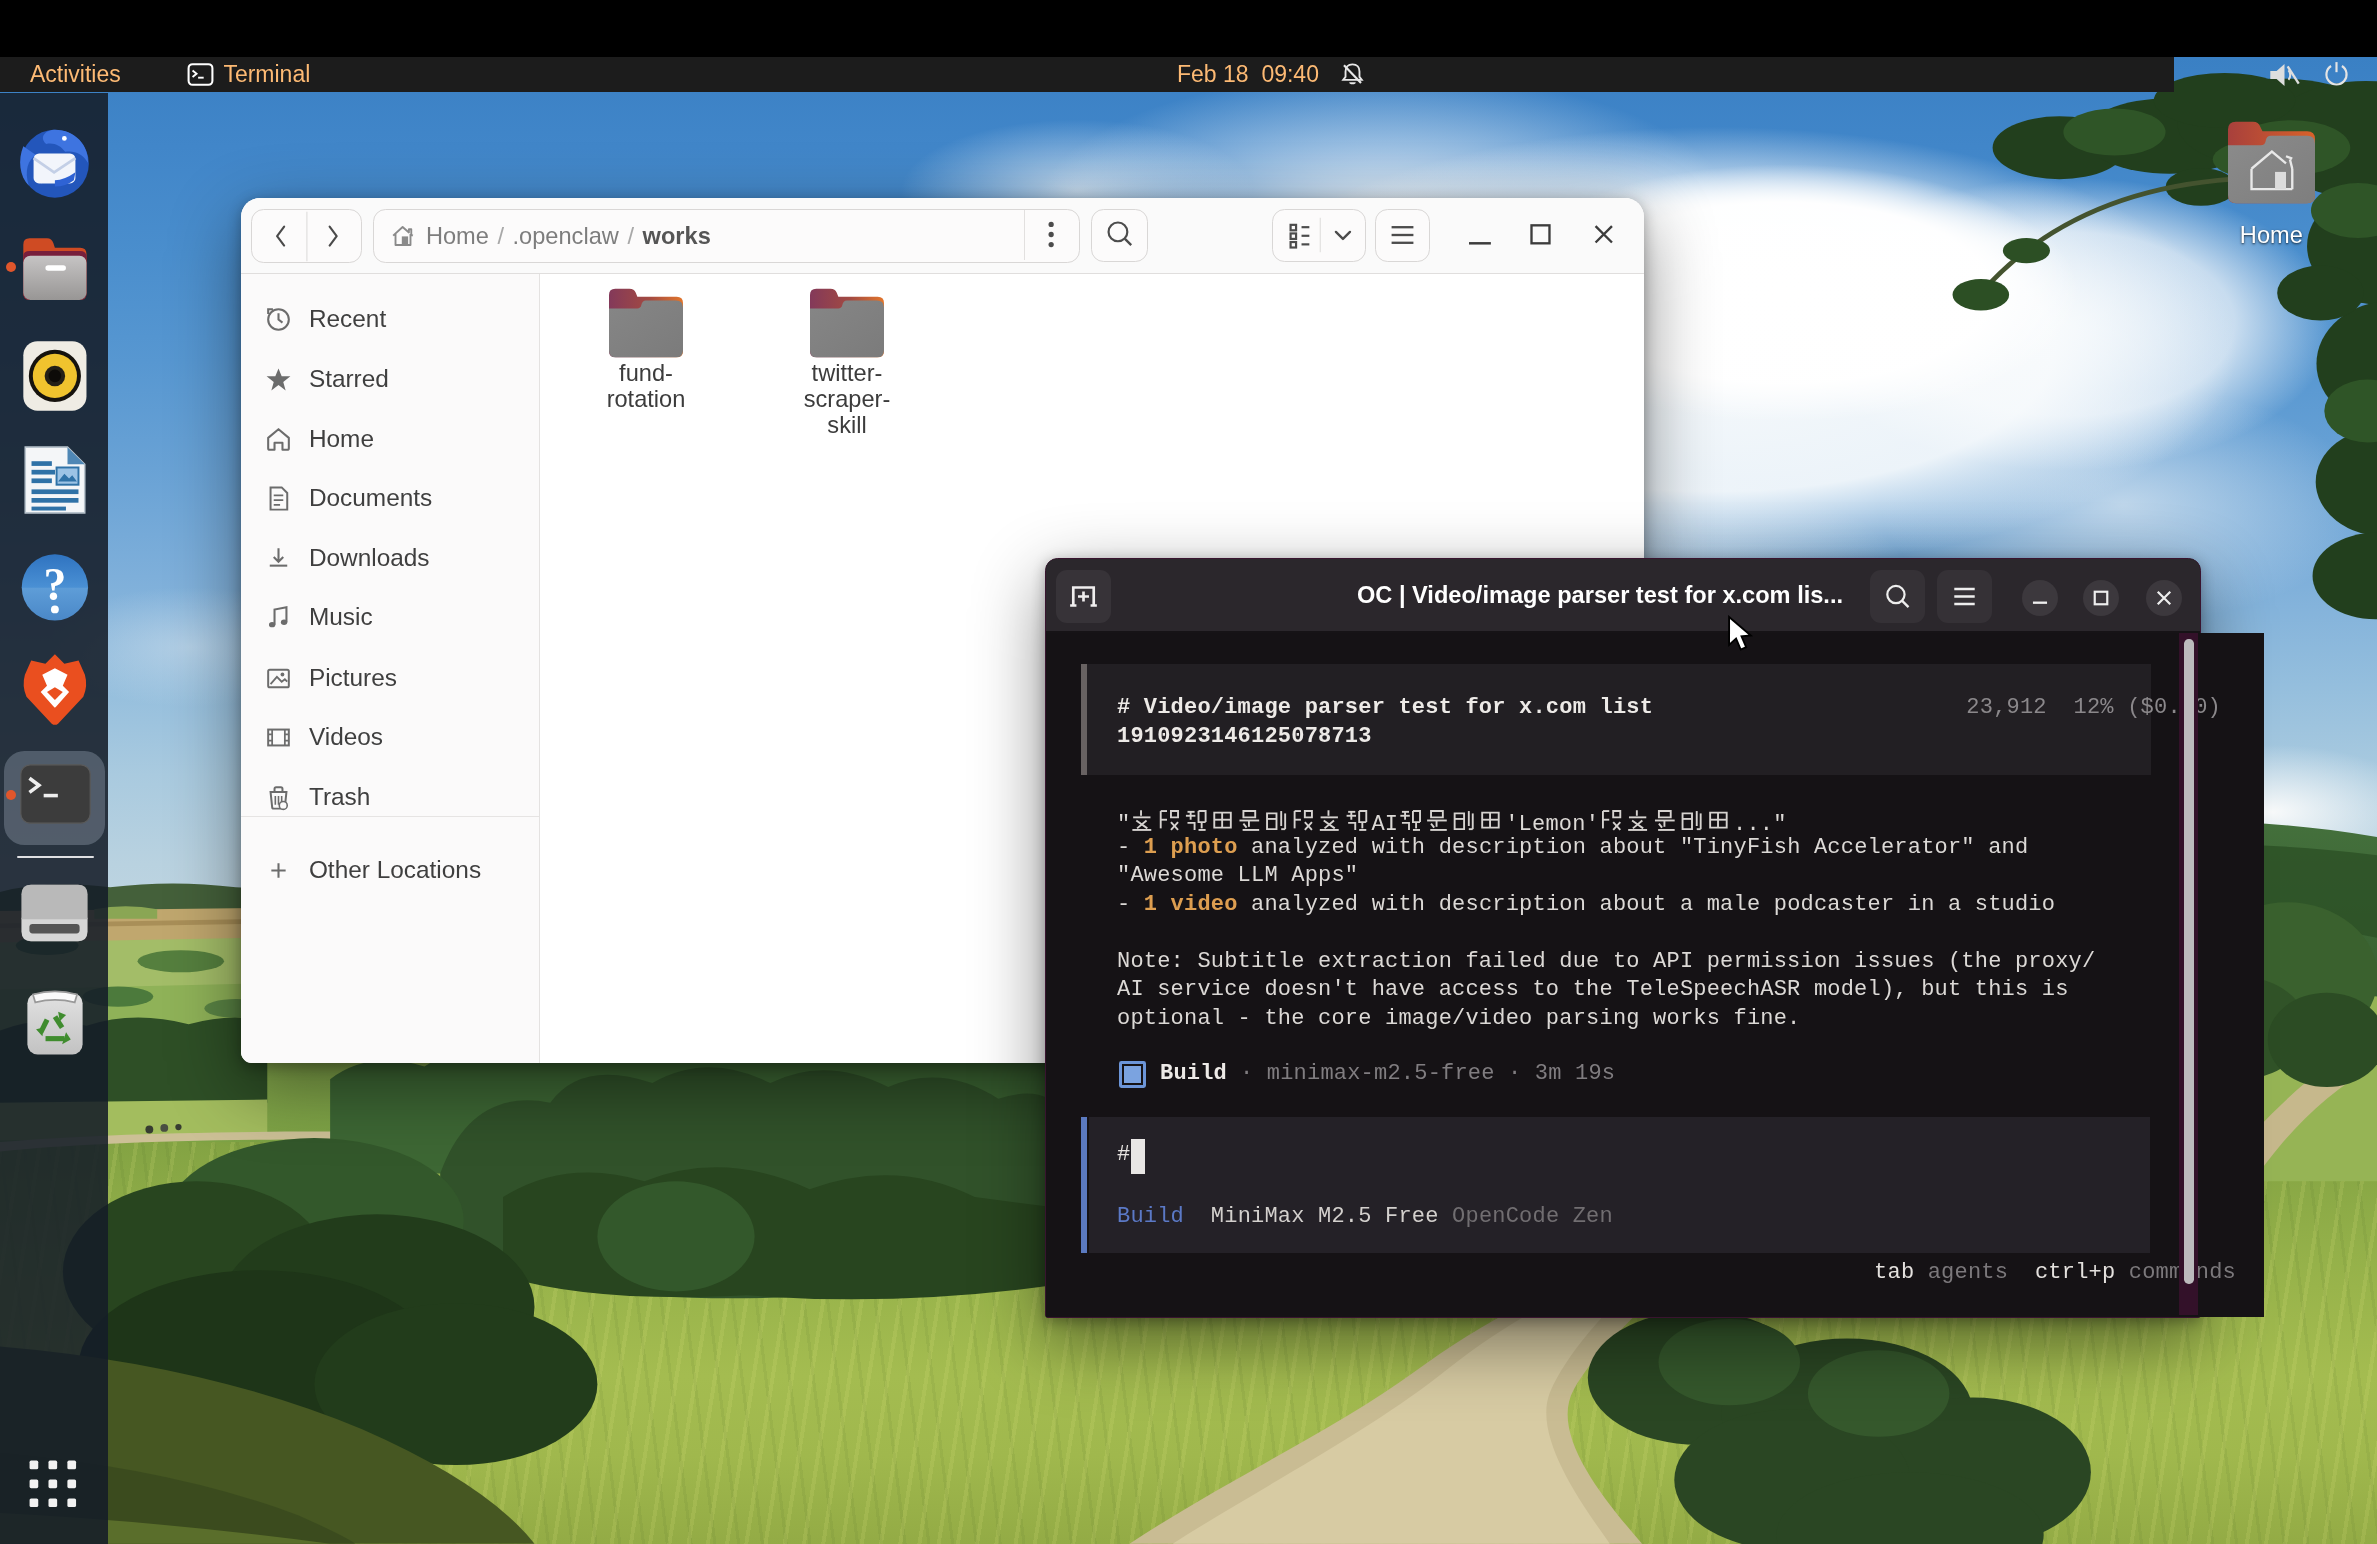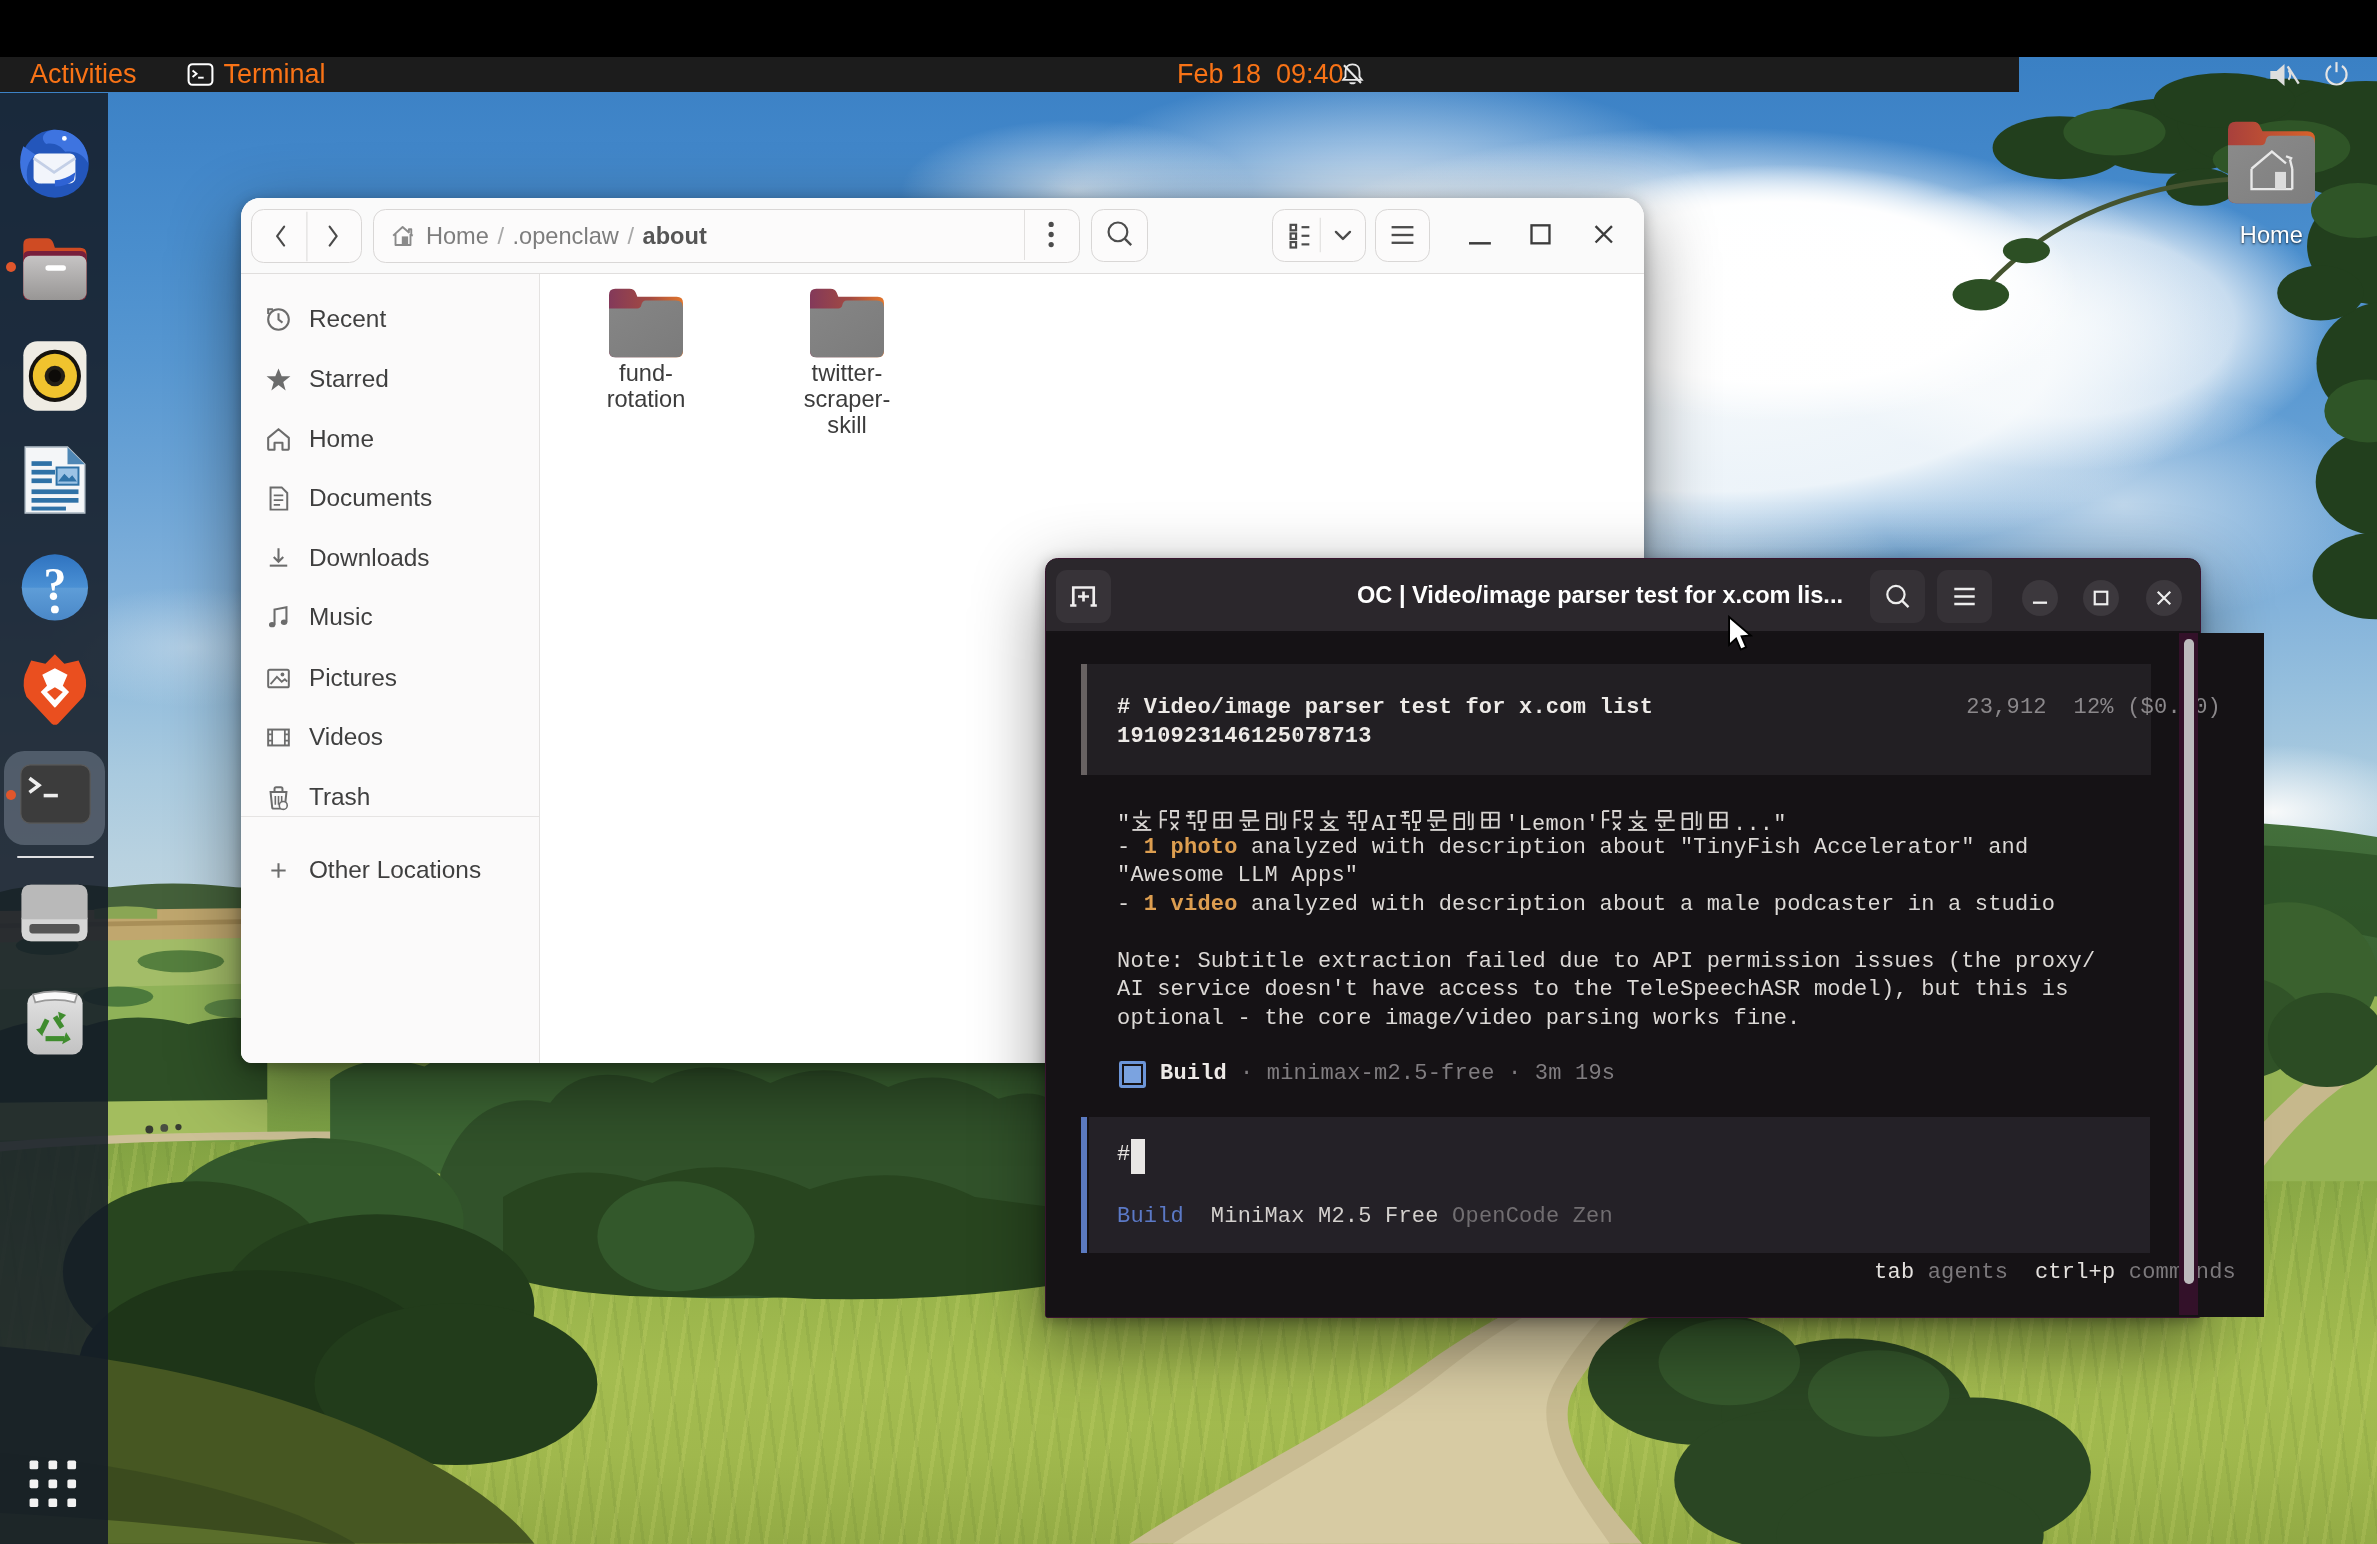--- a/index.html
+++ b/index.html
@@ -21,21 +21,21 @@
 #fields{position:absolute;left:0;top:835px;width:2377px;height:307px;
 background:linear-gradient(180deg,#b3c687 0%,#9cb965 14%,#8fb054 34%,#85a94c 58%,#7da345 82%,#78a041 100%);}
 #grass{position:absolute;left:0;top:1085px;width:2377px;height:402px;
 background:
 repeating-linear-gradient(99deg, rgba(228,232,130,0.14) 0 3.9px, rgba(0,0,0,0) 3.9px 19px),
 repeating-linear-gradient(83deg, rgba(60,90,30,0.08) 0 3.1px, rgba(0,0,0,0) 3.1px 23.6px),
 linear-gradient(180deg,#83a343 0%,#8dab47 16%,#99b44b 36%,#a4bc50 58%,#a0b84d 78%,#93ab45 100%);}
 #roadSvg{position:absolute;left:0;top:0;}
 
 #topblack{position:absolute;left:0;top:0;width:2377px;height:57px;background:#000;}
-#panel{position:absolute;left:0;top:57px;width:2019px;height:35px;background:#1c1c1c;color:#f97316;font-size:27px;}
+#panel{position:absolute;left:0;top:57px;width:2174px;height:35px;background:#1c1c1c;color:#fdba74;font-size:23px;}
 #panel .it{position:absolute;top:0;height:35px;display:flex;align-items:center;}
 
 #dock{position:absolute;left:0;top:93px;width:108px;height:1451px;background:rgba(21,29,40,0.88);}
 .dicon{position:absolute;left:17.3px;width:75px;height:75px;}
 .ddot{position:absolute;left:5.5px;width:10.2px;height:10.2px;border-radius:50%;background:#e0562c;}
 
 .win{position:absolute;box-shadow:0 23.6px 71px rgba(0,0,0,0.45), 0 3.1px 14px rgba(0,0,0,0.3);}
 
 #files{left:241px;top:198px;width:1403px;height:865px;border-radius:19px 19px 11px 11px;background:#fff;}
 #fhead{position:absolute;left:0;top:0;width:100%;height:75px;background:#fafafa;border-radius:19px 19px 0 0;border-bottom:0.8px solid #e0dedd;}
@@ -357,21 +357,21 @@
 
   <div class="fbtn" style="left:132px;width:707px;height:54px;display:flex;align-items:center;color:#7d7d7d;font-size:23.6px;">
    <svg width="26" height="26" viewBox="0 0 33 33" style="margin:0 10.2px 0 15.7px;">
             <path d="M4 16 L16 5 L24 12 V8 H27 V15 L29 16 M7 14 V28 H26 V14" fill="none" stroke="#8a8a8a" stroke-width="2.4" stroke-linejoin="round"></path>
             <rect x="15" y="17" width="8" height="11" fill="#8a8a8a"></rect>
           </svg>
    <span>Home</span>
           <span style="color:#a8a8a8;padding:0 8.6px;">/</span>
           <span>.openclaw</span>
           <span style="color:#a8a8a8;padding:0 8.6px;">/</span>
-          <span style="font-weight:bold;color:#555;">about</span>
+          <span style="font-weight:bold;color:#555;">works</span>
    <div style="position:absolute;right:54px;top:0;height:50px;width:0.8px;background:#e2e0df;"></div>
    <svg width="6.3" height="31" viewBox="0 0 8 40" style="position:absolute;right:24.4px;top:9.4px;">
             <g fill="#4c4c4c">
               <circle cx="4" cy="7" r="3.4"></circle>
               <circle cx="4" cy="20" r="3.4"></circle>
               <circle cx="4" cy="33" r="3.4"></circle>
             </g>
           </svg>
   </div>
 

